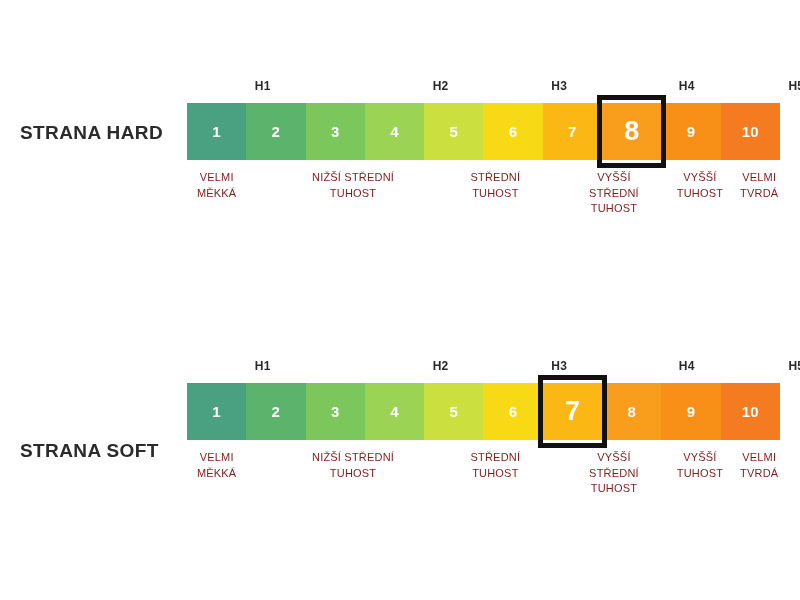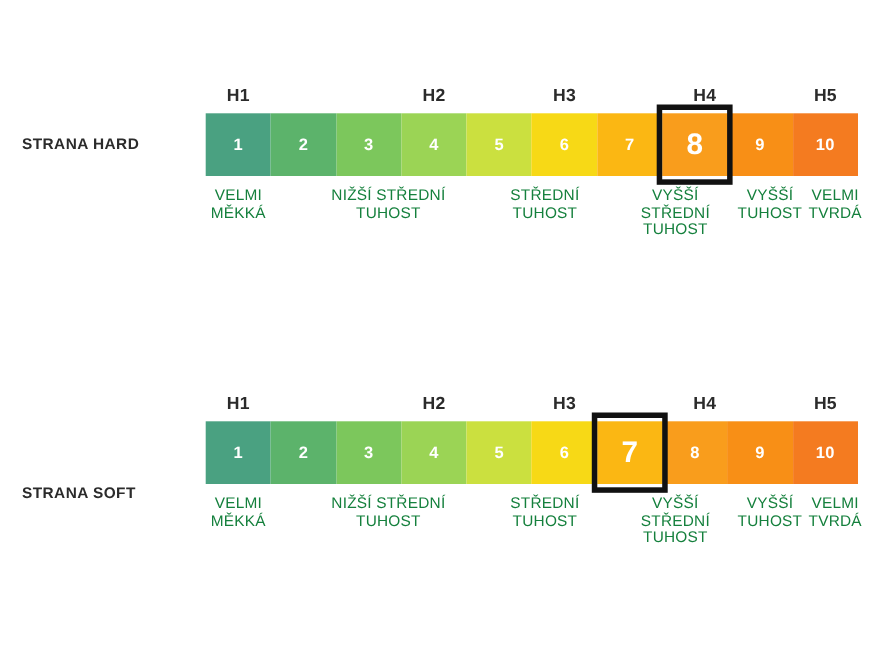--- a/index.html
+++ b/index.html
@@ -22,21 +22,21 @@
     width: 800px;
   }
 
   
   .row-label {
     position: absolute;
     left: 20px;
     width: 160px;
     text-align: left;
     font-weight: bold;
-    font-size: 14px;
+    font-size: 19px;
     letter-spacing: 0.4px;
     color: #2b2b2b;
     white-space: nowrap;
   }
 
   
   .scale-area {
     position: absolute;
     left: 187px;
     width: 593px;
@@ -44,26 +44,27 @@
 
   
   .group-labels {
     position: relative;
     height: 24px;
   }
   .group-label {
     position: absolute;
     top: 0;
     font-weight: bold;
-    font-size: 16px;
+    font-size: 12px;
     color: #2b2b2b;
     text-align: right;
     letter-spacing: 0.2px;
     transform: translateX(-50%);
     white-space: nowrap;
+    margin-left: 46px;
   }
 
   
   .bar {
     position: relative;
     display: flex;
     height: 57px;
     width: 593px;
   }
   .cell {
@@ -98,23 +99,23 @@
   }
 
   
   .desc-labels {
     position: relative;
     height: 60px;
   }
   .desc-label {
     position: absolute;
     top: 10px;
-    font-size: 14px;
+    font-size: 11px;
     line-height: 15.5px;
-    color: #15803d;
+    color: #7f1d1d;
     text-align: center;
     transform: translateX(-50%);
     white-space: pre-line;
     letter-spacing: 0.2px;
   }
 </style>
 </head>
 <body>
 
 <div class="scale-block" id="scale-0" style="top:79px;">

